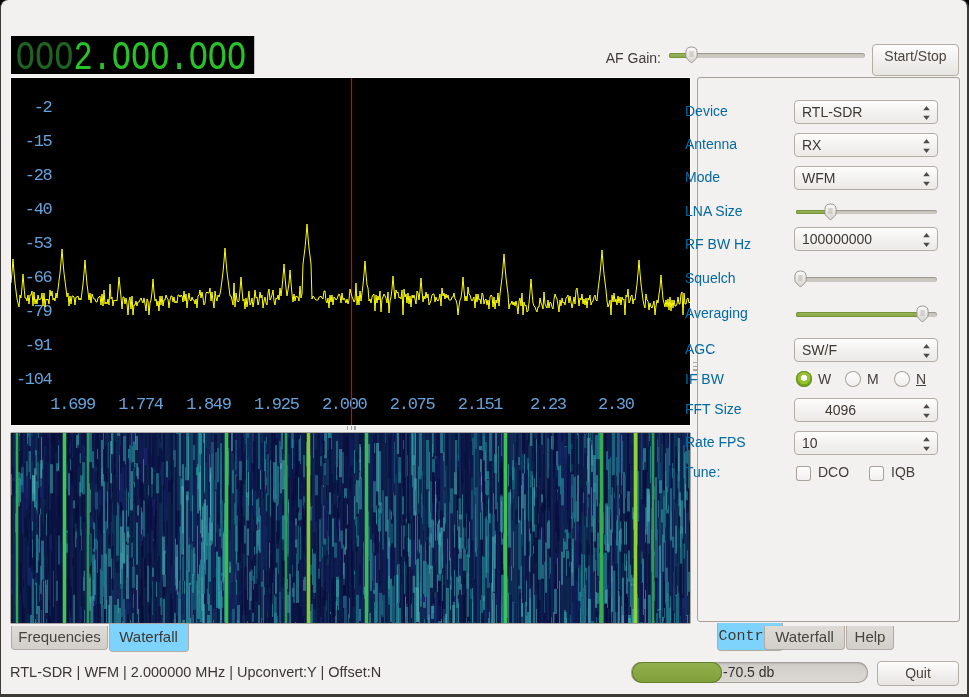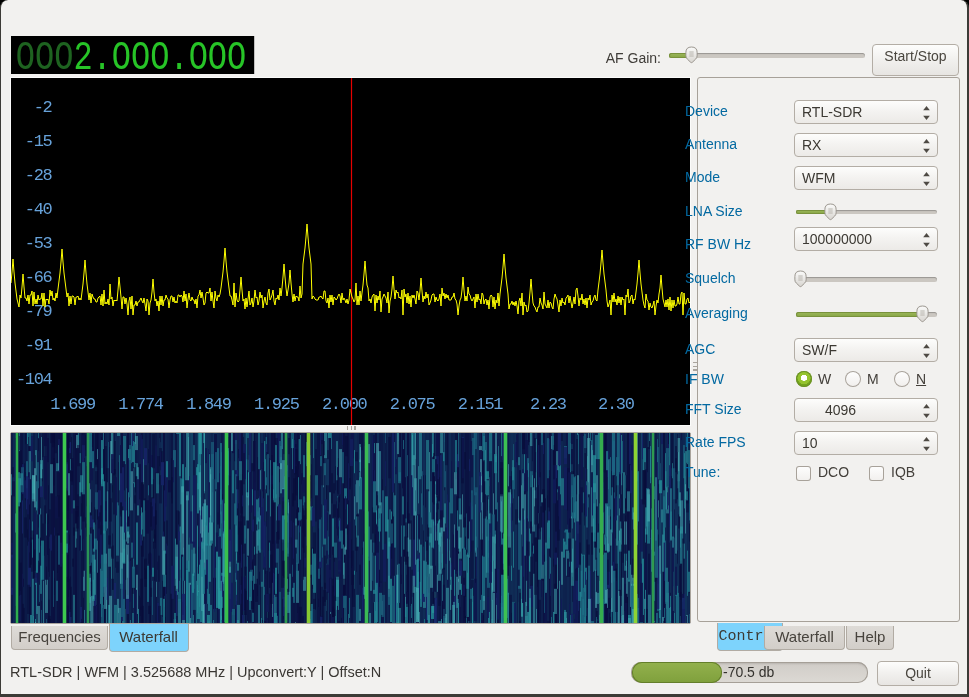--- a/index.html
+++ b/index.html
@@ -2688,18 +2688,18 @@
   <div class="plabel" style="top:464px;">Tune:</div>
   <div class="check" style="left:795px;top:465.5px;"></div>
   <div class="rlabel" style="left:817px;top:464px;">DCO</div>
   <div class="check" style="left:868px;top:465.5px;"></div>
   <div class="rlabel" style="left:890px;top:464px;">IQB</div>
   <div class="tab" style="left:10px;top:626px;width:97px;height:24px;line-height:22px;">Frequencies</div>
   <div class="tab active" style="left:107.5px;top:624px;width:80px;height:28px;line-height:26px;">Waterfall</div>
   <div class="tab active" style="left:716px;top:623px;width:66px;height:28px;line-height:27px;font-family:Liberation Mono, monospace;">Control</div>
   <div class="tab" style="left:763px;top:626px;width:81px;height:24px;line-height:22px;">Waterfall</div>
   <div class="tab" style="left:845px;top:626px;width:48px;height:24px;line-height:22px;">Help</div>
-  <div id="statustext">RTL-SDR | WFM | 3.525688 MHz | Upconvert:Y | Offset:N</div>
+  <div id="statustext">RTL-SDR | WFM | 2.000000 MHz | Upconvert:Y | Offset:N</div>
   <div id="progress">
       <div id="pfill"></div>
       <div id="ptext">-70.5 db</div>
     </div>
   <div id="quit" class="btn">Quit</div>
 </div>
 </body></html>

